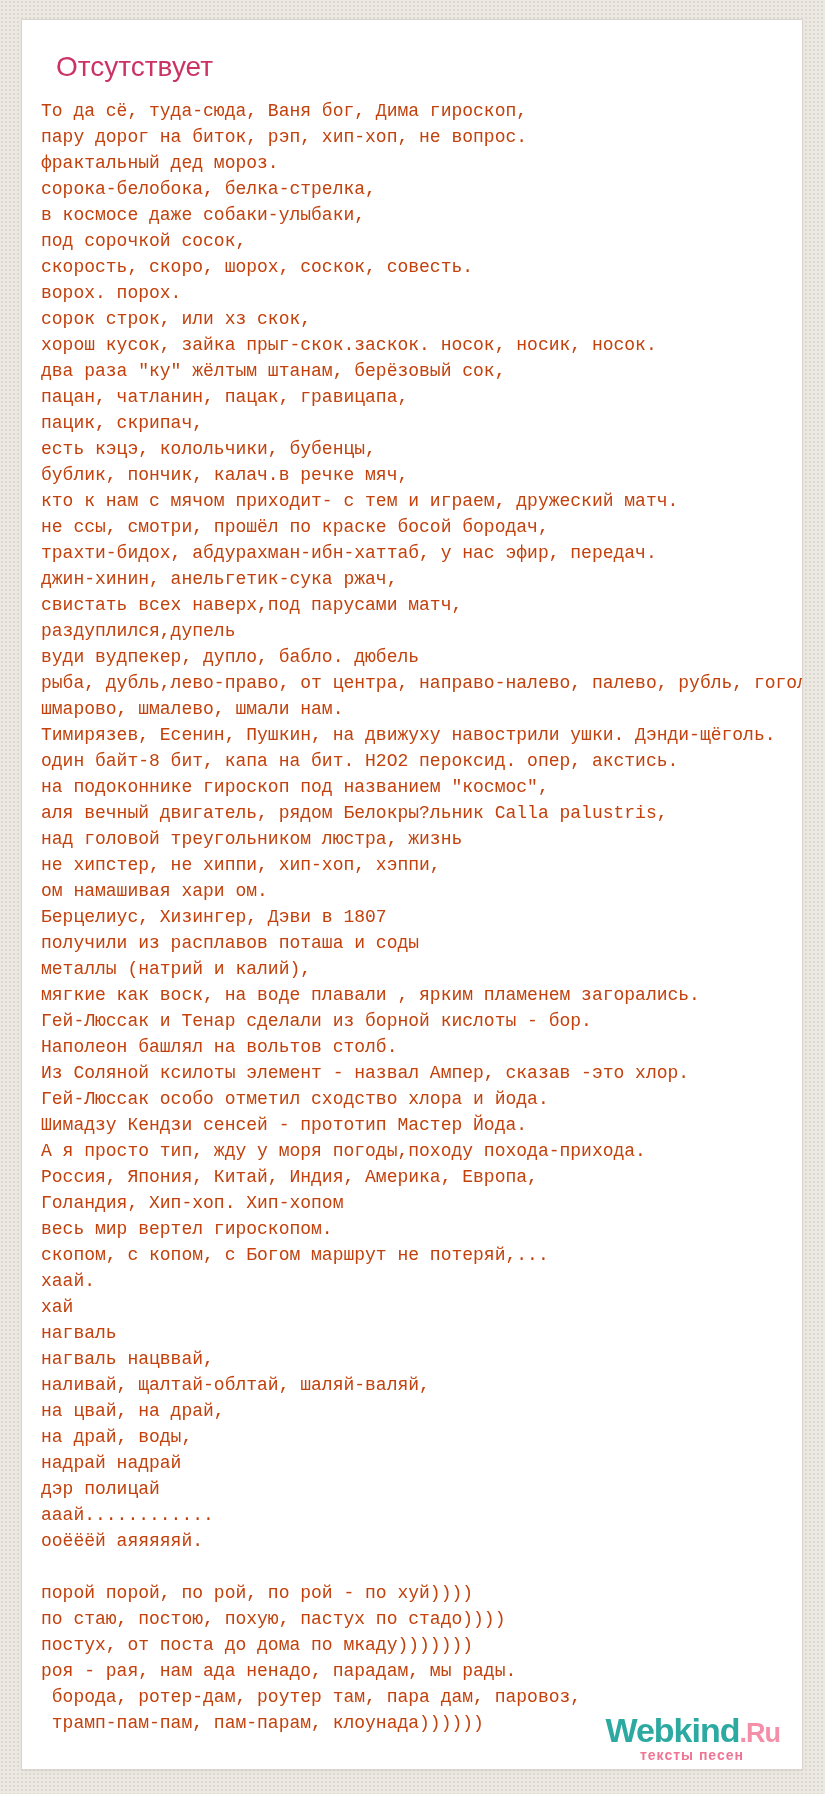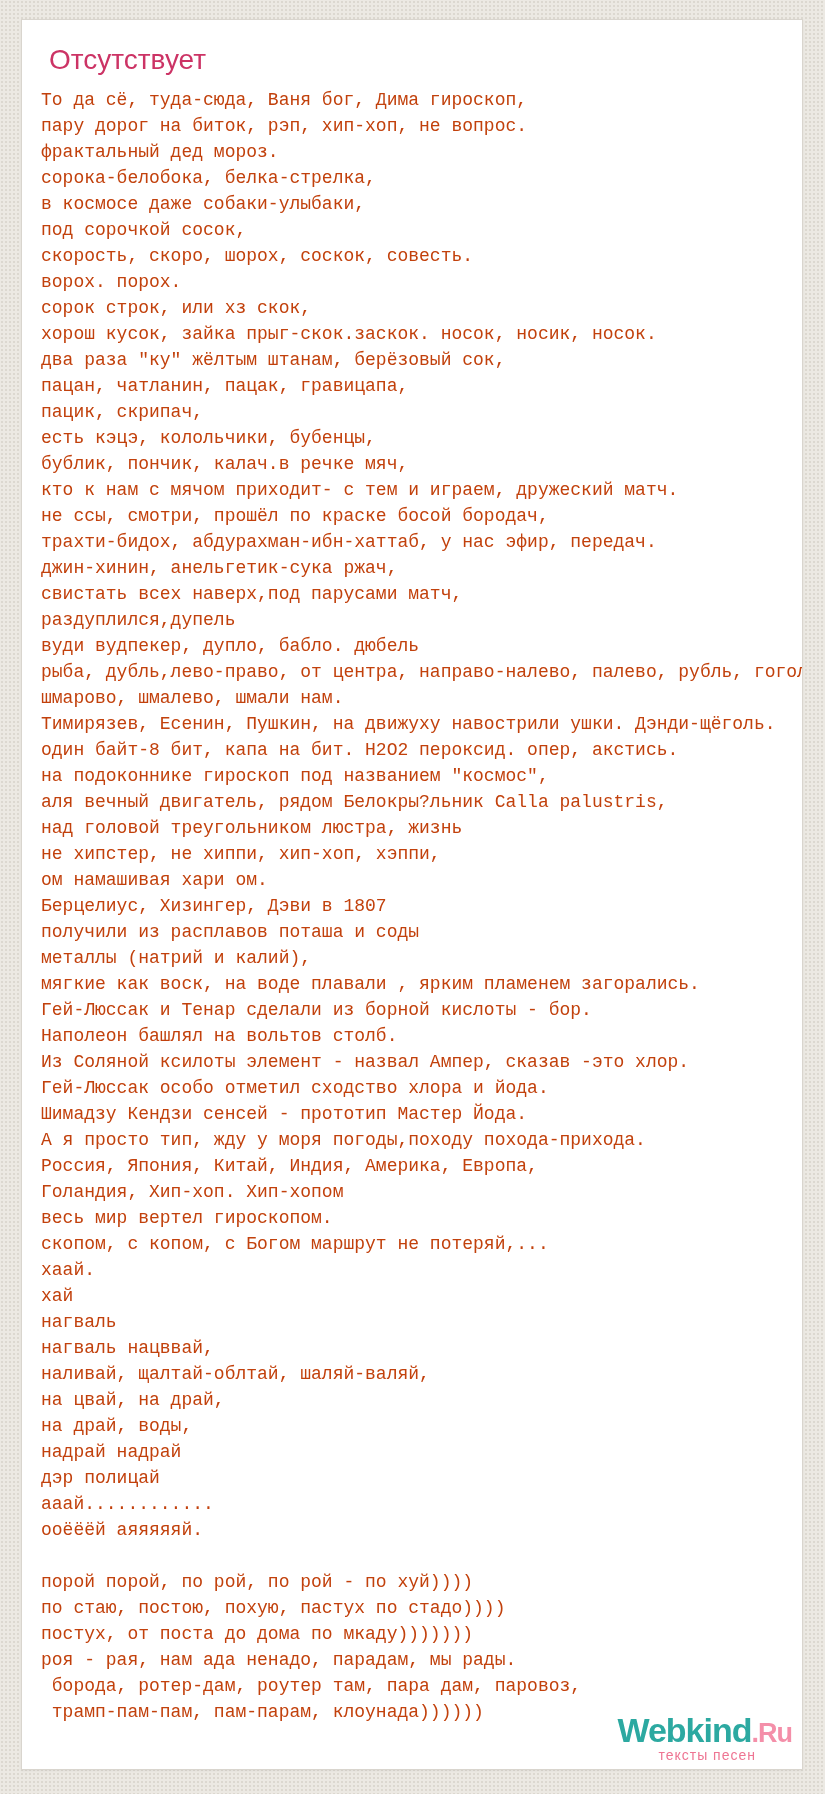--- a/index.html
+++ b/index.html
@@ -21,21 +21,21 @@
     width: 782px;
     height: 1751px;
     margin: 19px auto 0 21px;
     background: #ffffff;
     border: 1px solid #d9d5ce;
     box-shadow: 0 1px 2px rgba(0,0,0,0.06);
     padding: 16px 19px 0 19px;
     overflow: hidden;
   }
   h1.song-title {
-    margin: 8px;
+    margin: 15px;
     font-size: 28px;
     line-height: 32px;
     font-weight: normal;
     color: #cc3365;
   }
   .artist-line {
     margin-top: 2px;
     font-size: 16px;
     line-height: 20px;
     color: #3c3c3c;
@@ -50,42 +50,42 @@
   .lyrics {
     margin-top: 11px;
     font-size: 18px;
     line-height: 26px;
     color: #c2410c;
     white-space: pre;
     font-family: Liberation Mono, monospace;
   }
   .site-logo {
     position: absolute;
-    right: 10px;
+    right: 22px;
     bottom: 6px;
     text-align: right;
     cursor: pointer;
     background: #ffffff;
   }
   .logo-main {
     font-weight: bold;
     letter-spacing: -1px;
     line-height: 34px;
   }
   .logo-teal {
     font-size: 34px;
     color: #2ca9a1;
   }
   .logo-pink {
     font-size: 27px;
     color: #f48fa9;
   }
   .logo-tagline {
     font-size: 14px;
-    font-weight: normal;
+    font-weight: bold;
     letter-spacing: 1px;
     color: #ee7593;
     margin-top: -7px;
     padding-right: 36px;
   }
 </style>
 </head>
 <body>
 
 <div class="card">

